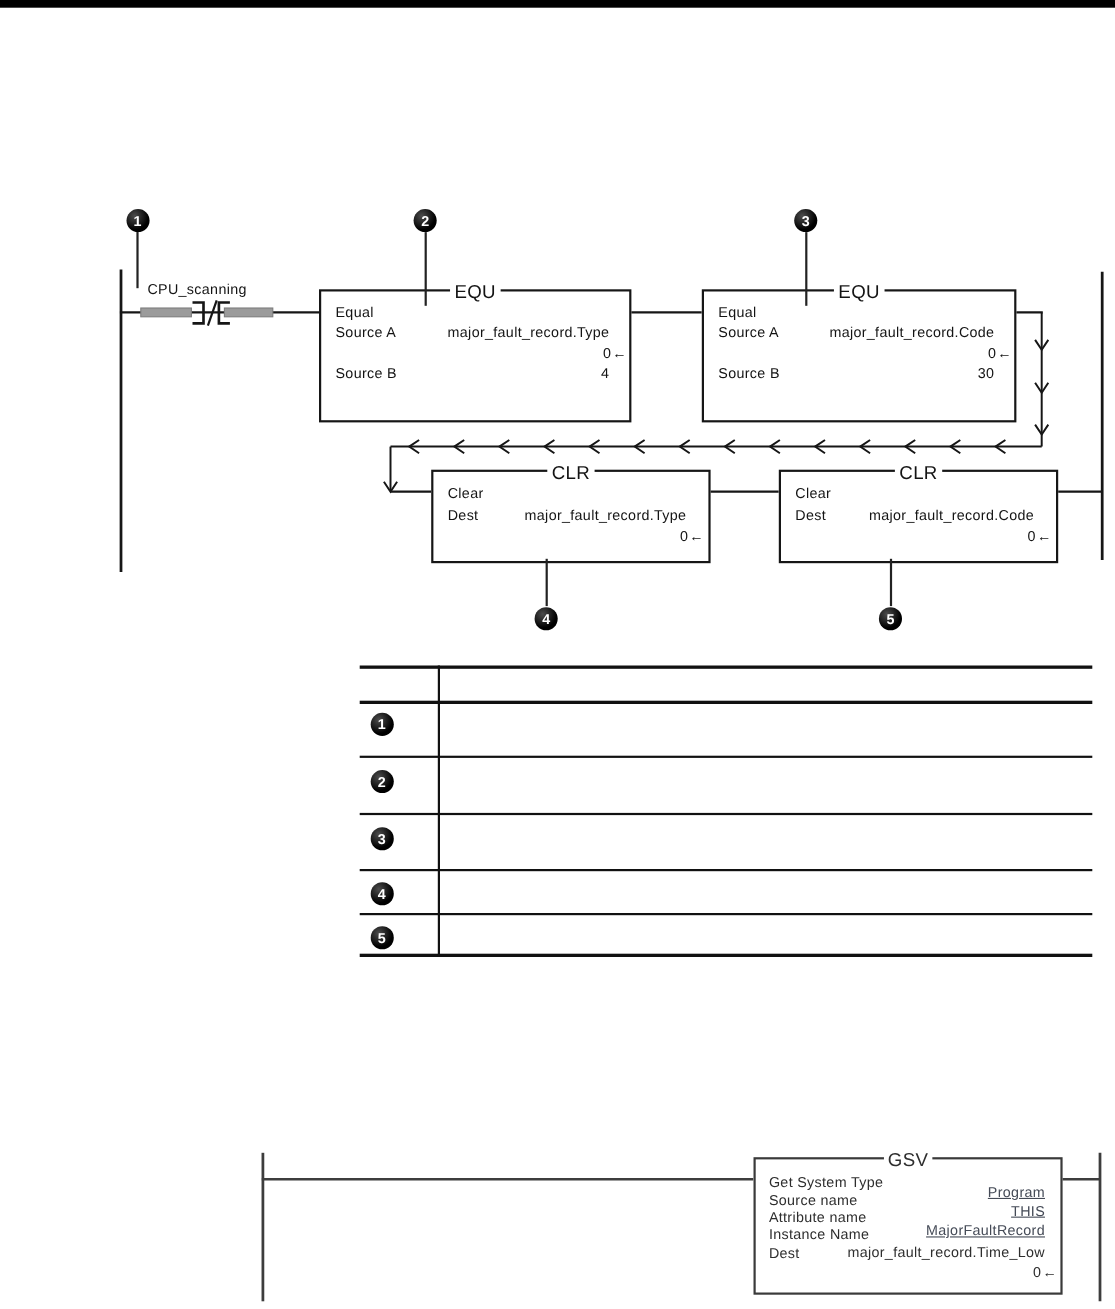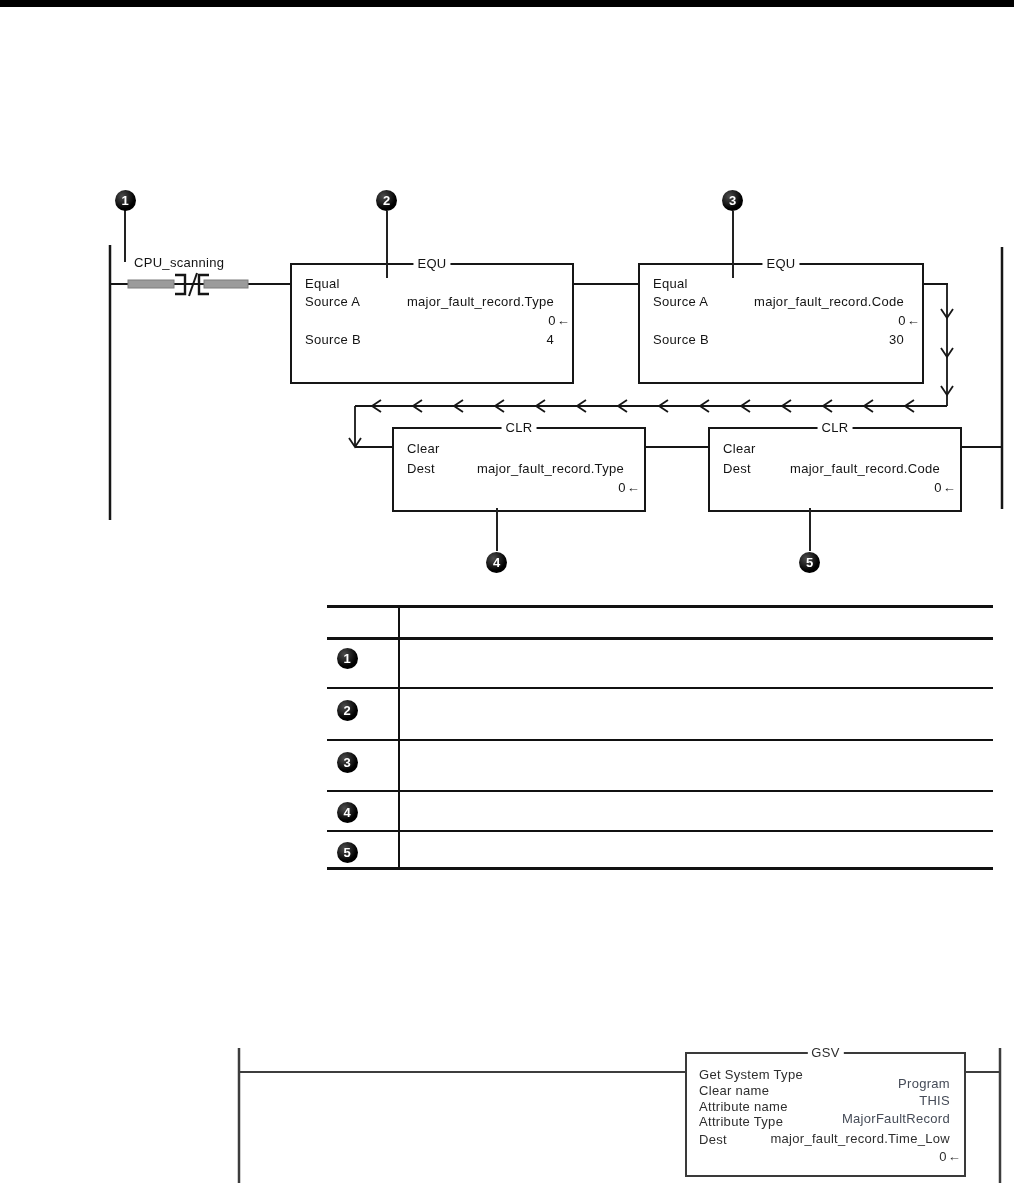--- a/index.html
+++ b/index.html
@@ -2,26 +2,26 @@
 <html><head>
 <meta charset="utf-8">
 <style>
   html,body{margin:0;padding:0;background:#fff;}
   .page{position:relative;width:1014px;height:1190px;background:#fff;overflow:hidden;
         font-family:"Liberation Sans",sans-serif;color:#141414;}
   .topbar{position:absolute;left:0;top:0;width:1014px;height:7px;background:#000;}
   svg.wires{position:absolute;left:0;top:0;z-index:1;}
   .ibox{position:absolute;background:#fff;border:2px solid #161616;z-index:3;}
   .ibox .hdr{position:absolute;top:-9px;left:50%;transform:translateX(-50%);
-             background:#fff;padding:0 4px;font-size:13px;letter-spacing:.3px;white-space:nowrap;}
+             background:#fff;padding:0 4px;font-size:17px;letter-spacing:.3px;white-space:nowrap;}
   .t{position:absolute;font-size:13px;letter-spacing:.3px;white-space:nowrap;line-height:1;}
   .val{font-size:13px;}
   .arr{font-size:13px;font-weight:bold;margin-left:1px;}
   .gsv-box{border-color:#3a3a3a;color:#2e2e2e;}
-  .gsv-val{color:#454b57;}
+  .gsv-val{color:#454b57;text-decoration:underline;}
   .bubble{position:absolute;width:21px;height:21px;border-radius:50%;z-index:6;
           background:radial-gradient(circle at 35% 30%, #4c4c4c, #000 62%);
           color:#fff;font-size:13px;font-weight:bold;display:flex;align-items:center;justify-content:center;}
   .cline{position:absolute;width:1.5px;background:#222;z-index:5;}
   .contact-label{position:absolute;font-size:13px;letter-spacing:.3px;z-index:4;white-space:nowrap;}
   .tline{position:absolute;background:#111;z-index:2;}
   .tcell{position:absolute;font-size:13px;z-index:3;}
 </style>
 </head>
 <body>
@@ -155,24 +155,24 @@
   <svg class="wires" width="1014" height="1190" style="height:1190px">
     <line x1="239" y1="1048" x2="239" y2="1183" stroke="#3d3d3d" stroke-width="2.5"></line>
     <line x1="1000" y1="1048" x2="1000" y2="1183" stroke="#3d3d3d" stroke-width="2.5"></line>
     <line x1="238" y1="1072" x2="685" y2="1072" stroke="#3d3d3d" stroke-width="2.2"></line>
     <line x1="962" y1="1072" x2="1000" y2="1072" stroke="#3d3d3d" stroke-width="2.2"></line>
   </svg>
 
   <div class="ibox gsv-box" style="left:685px;top:1052px;width:277px;height:121px">
     <span class="hdr">GSV</span>
     <span class="t" style="left:12px;top:14px">Get System Type</span>
-    <span class="t" style="left:12px;top:30px">Clear name</span>
+    <span class="t" style="left:12px;top:30px">Source name</span>
     <span class="t gsv-val" style="right:14px;top:23px">Program</span>
     <span class="t" style="left:12px;top:46px">Attribute name</span>
     <span class="t gsv-val" style="right:14px;top:40px">THIS</span>
-    <span class="t" style="left:12px;top:61px">Attribute Type</span>
+    <span class="t" style="left:12px;top:61px">Instance Name</span>
     <span class="t gsv-val" style="right:14px;top:58px">MajorFaultRecord</span>
     <span class="t" style="left:12px;top:79px">Dest</span>
     <span class="t" style="right:14px;top:78px">major_fault_record.Time_Low</span>
     <span class="t" style="right:3px;top:96px"><span class="val">0</span><span class="arr">←</span></span>
   </div>
 
 </div>
 
 </body></html>

